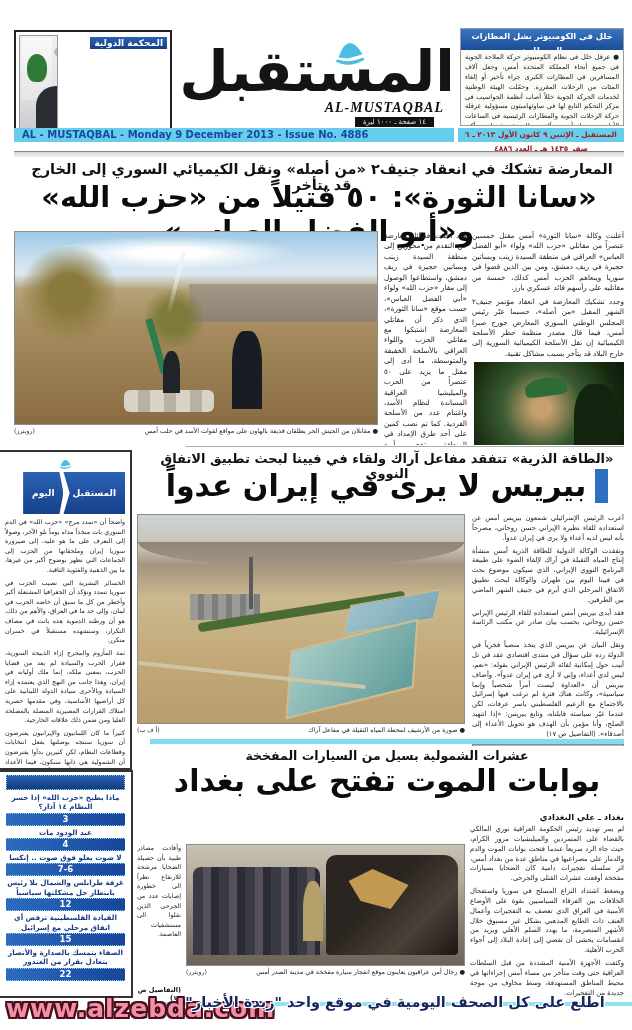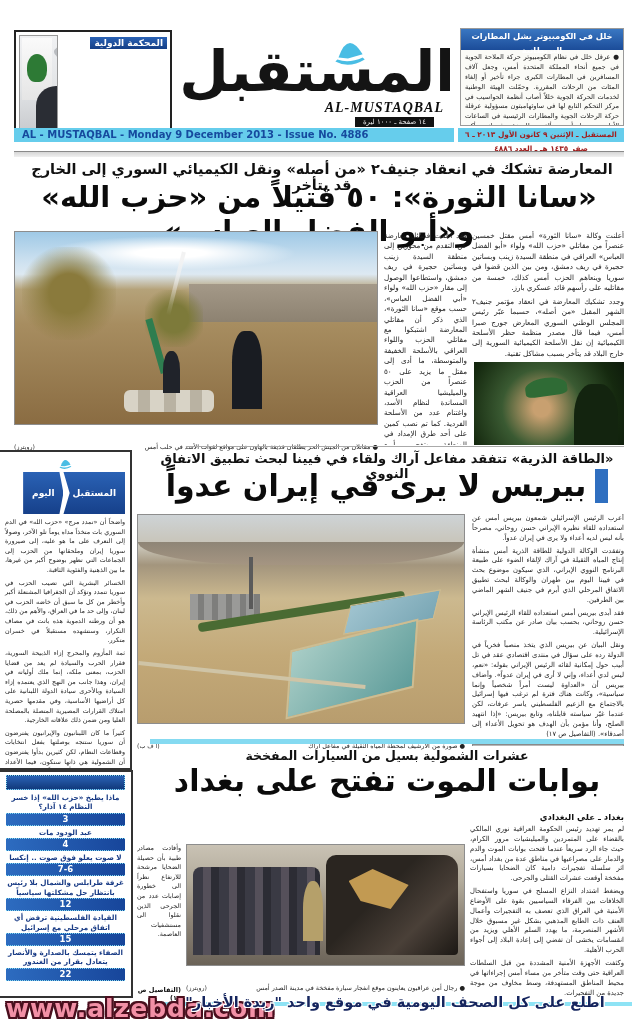--- a/index.html
+++ b/index.html
@@ -48,21 +48,21 @@
   .lead-row{position:absolute;left:14px;top:231px;width:610px;height:214px;display:flex;direction:rtl;gap:6px;}
   .lead-text{width:240px;display:flex;direction:rtl;gap:5px;flex:none;}
   .lt-main{width:152px;flex:none;overflow:hidden;}
   .lt-side{flex:1;overflow:hidden;height:214px;}
   p.t7{font-size:7.2px;line-height:1.45;text-align:justify;color:#1c1c1c;margin:0 0 3px;direction:rtl;}
   .inset-photo{width:150px;height:110px;position:relative;overflow:hidden;margin:2px 0;
                background:radial-gradient(circle at 45% 42%,#c8a070 8%,#3a5a32 38%,#15290f 72%,#0a140a 100%);}
   .ip-beret{position:absolute;left:34%;top:14%;width:42px;height:18px;background:#2f6b35;border-radius:50% 50% 20% 20%;transform:rotate(-8deg);}
   .ip-fig2{position:absolute;right:4%;top:20%;width:44px;height:80px;background:#13240f;border-radius:40% 40% 0 0;}
   .cap{font-size:6.4px;color:#222;direction:rtl;text-align:right;line-height:1.35;}
-  .cap-row{display:flex;justify-content:space-between;align-items:flex-start;margin-top:18px;direction:ltr;}
+  .cap-row{display:flex;justify-content:space-between;align-items:flex-start;margin-top:2px;direction:ltr;}
   .credit{font-size:6.2px;color:#333;white-space:nowrap;}
   .lead-photo-wrap{flex:1;}
   .photo{position:relative;overflow:hidden;border:1px solid #8d8d8d;}
   .lead-photo{height:192px;background:linear-gradient(180deg,#9fc9e6 0%,#cfe2f0 16%,#dde9f2 22%,#b5a279 30%,#a78d60 48%,#8a6c42 100%);}
   .lp-cloud{position:absolute;left:8%;top:2%;width:70%;height:18%;background:radial-gradient(ellipse,#ffffff 20%,rgba(255,255,255,0) 70%);}
   .lp-wall{position:absolute;right:0;top:27%;width:52%;height:20%;background:linear-gradient(180deg,#a49988,#8d8271);}
   .lp-tree1{position:absolute;left:2%;top:8%;width:26%;height:48%;background:radial-gradient(ellipse,#8a7a3c 30%,rgba(122,102,52,0) 75%);}
   .lp-tree2{position:absolute;left:36%;top:30%;width:16%;height:30%;background:radial-gradient(ellipse,#7d7a3a 35%,rgba(122,102,52,0) 78%);}
   .lp-smoke{position:absolute;left:44%;top:10%;width:4px;height:34%;background:linear-gradient(180deg,#f2f2f2,rgba(240,240,240,0));transform:rotate(14deg);}
   .lp-mortar{position:absolute;left:38%;bottom:26%;width:7px;height:56px;background:#2e7d4f;transform:rotate(-16deg);}

